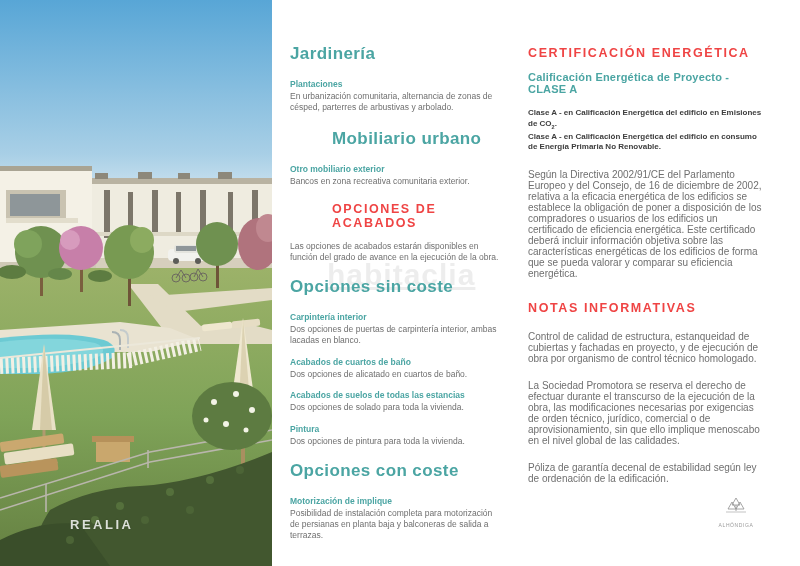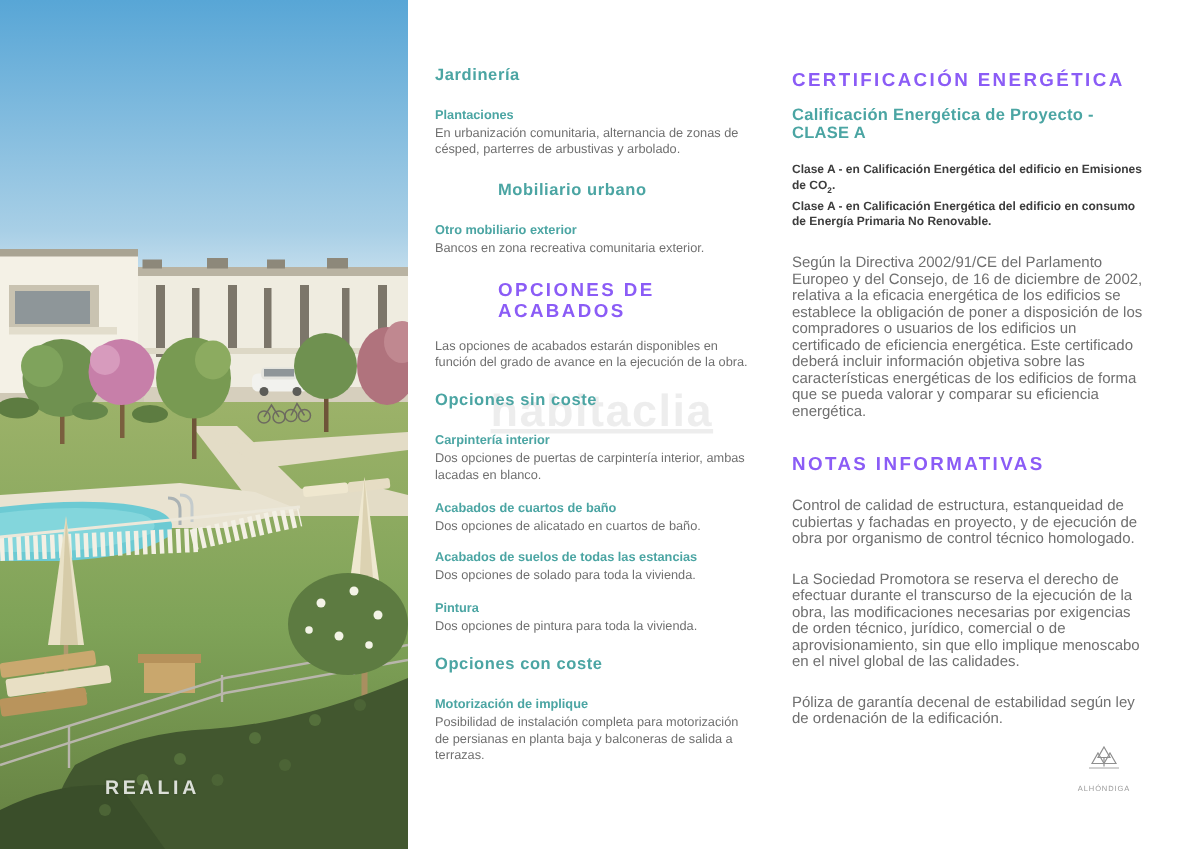--- a/index.html
+++ b/index.html
@@ -22,25 +22,25 @@
     position:absolute;left:327px;top:258px;width:185px;
     font-size:30px;font-weight:bold;color:#d9d9d9;opacity:.45;
     letter-spacing:1px;pointer-events:none;text-decoration:underline;
   }
   
   .col{position:absolute;color:#6f6f6f;}
   .col-mid{left:290px;top:44px;width:212px;}
   .col-right{left:528px;top:46px;width:236px;}
 
   .h-teal-lg{
-    color:#4ba5a3;font-size:11px;font-weight:bold;
+    color:#4ba5a3;font-size:17px;font-weight:bold;
     letter-spacing:.4px;margin:0 0 15px 0;
   }
   .h-dark{
-    color:#8b5cf6;font-size:12.5px;font-weight:600;
+    color:#ef4444;font-size:12.5px;font-weight:600;
     letter-spacing:1.6px;margin:0 0 11px 0;
   }
   .h-teal-md{
     color:#4ba5a3;font-size:11px;font-weight:bold;
     letter-spacing:.2px;margin:0 0 13px 0;
   }
   .sub-teal{
     color:#4ba5a3;font-size:8.5px;font-weight:bold;margin:0 0 2px 0;
   }
   .txt{

